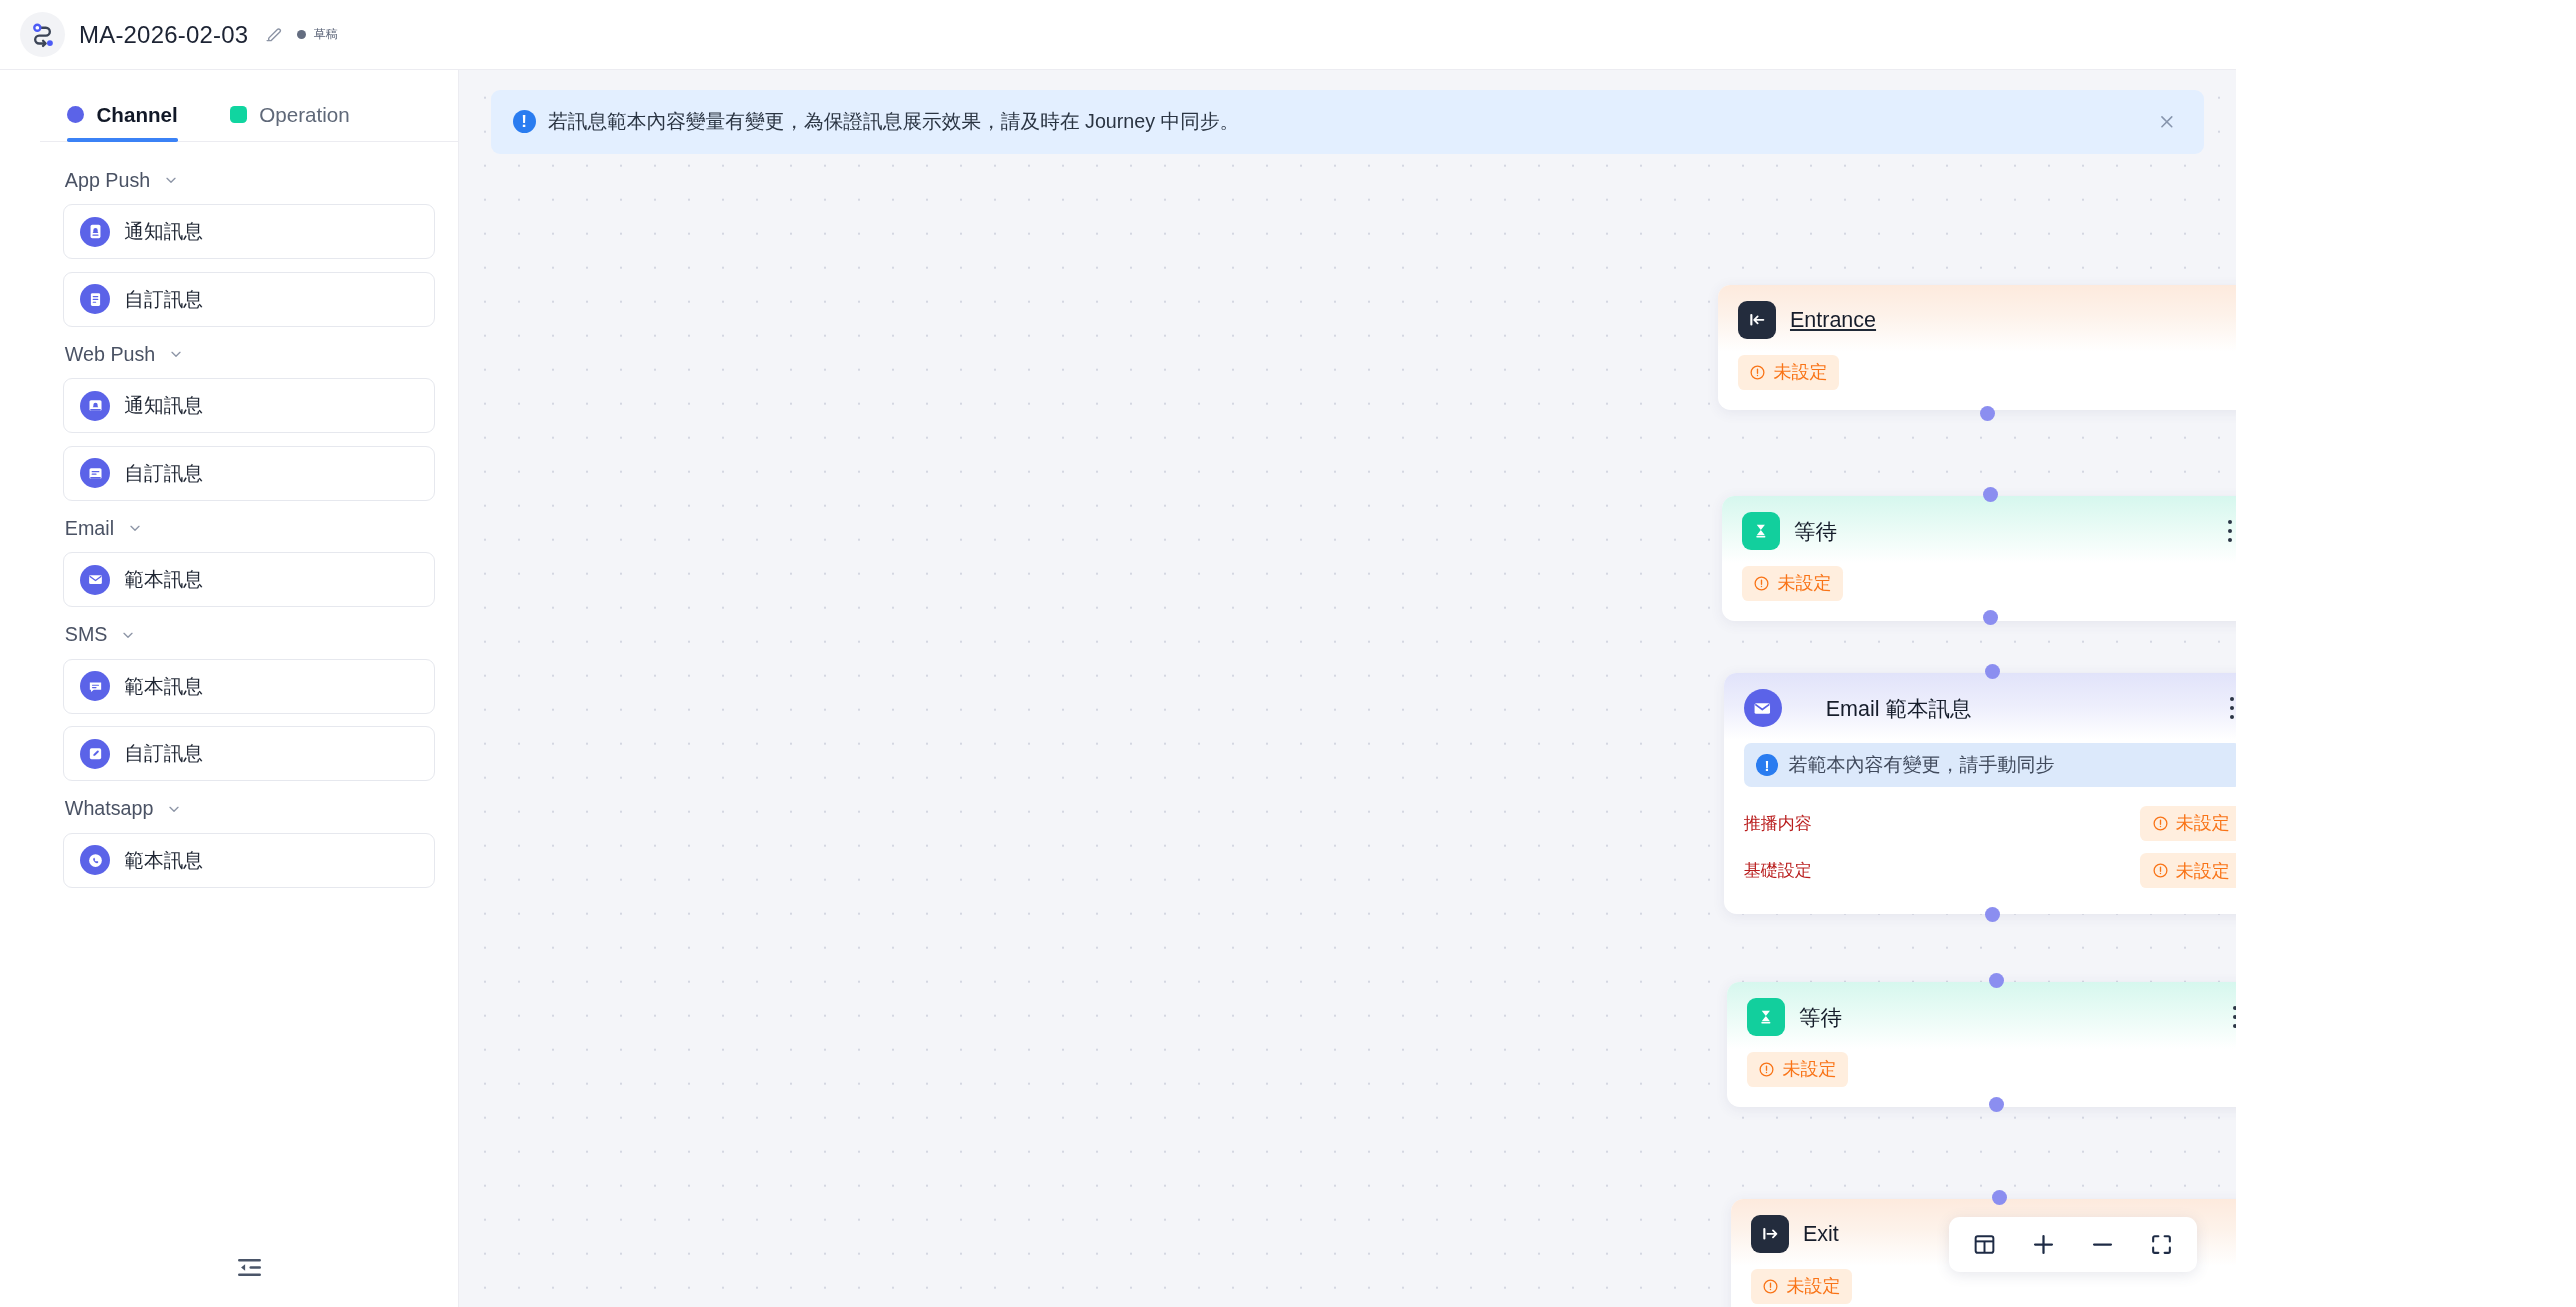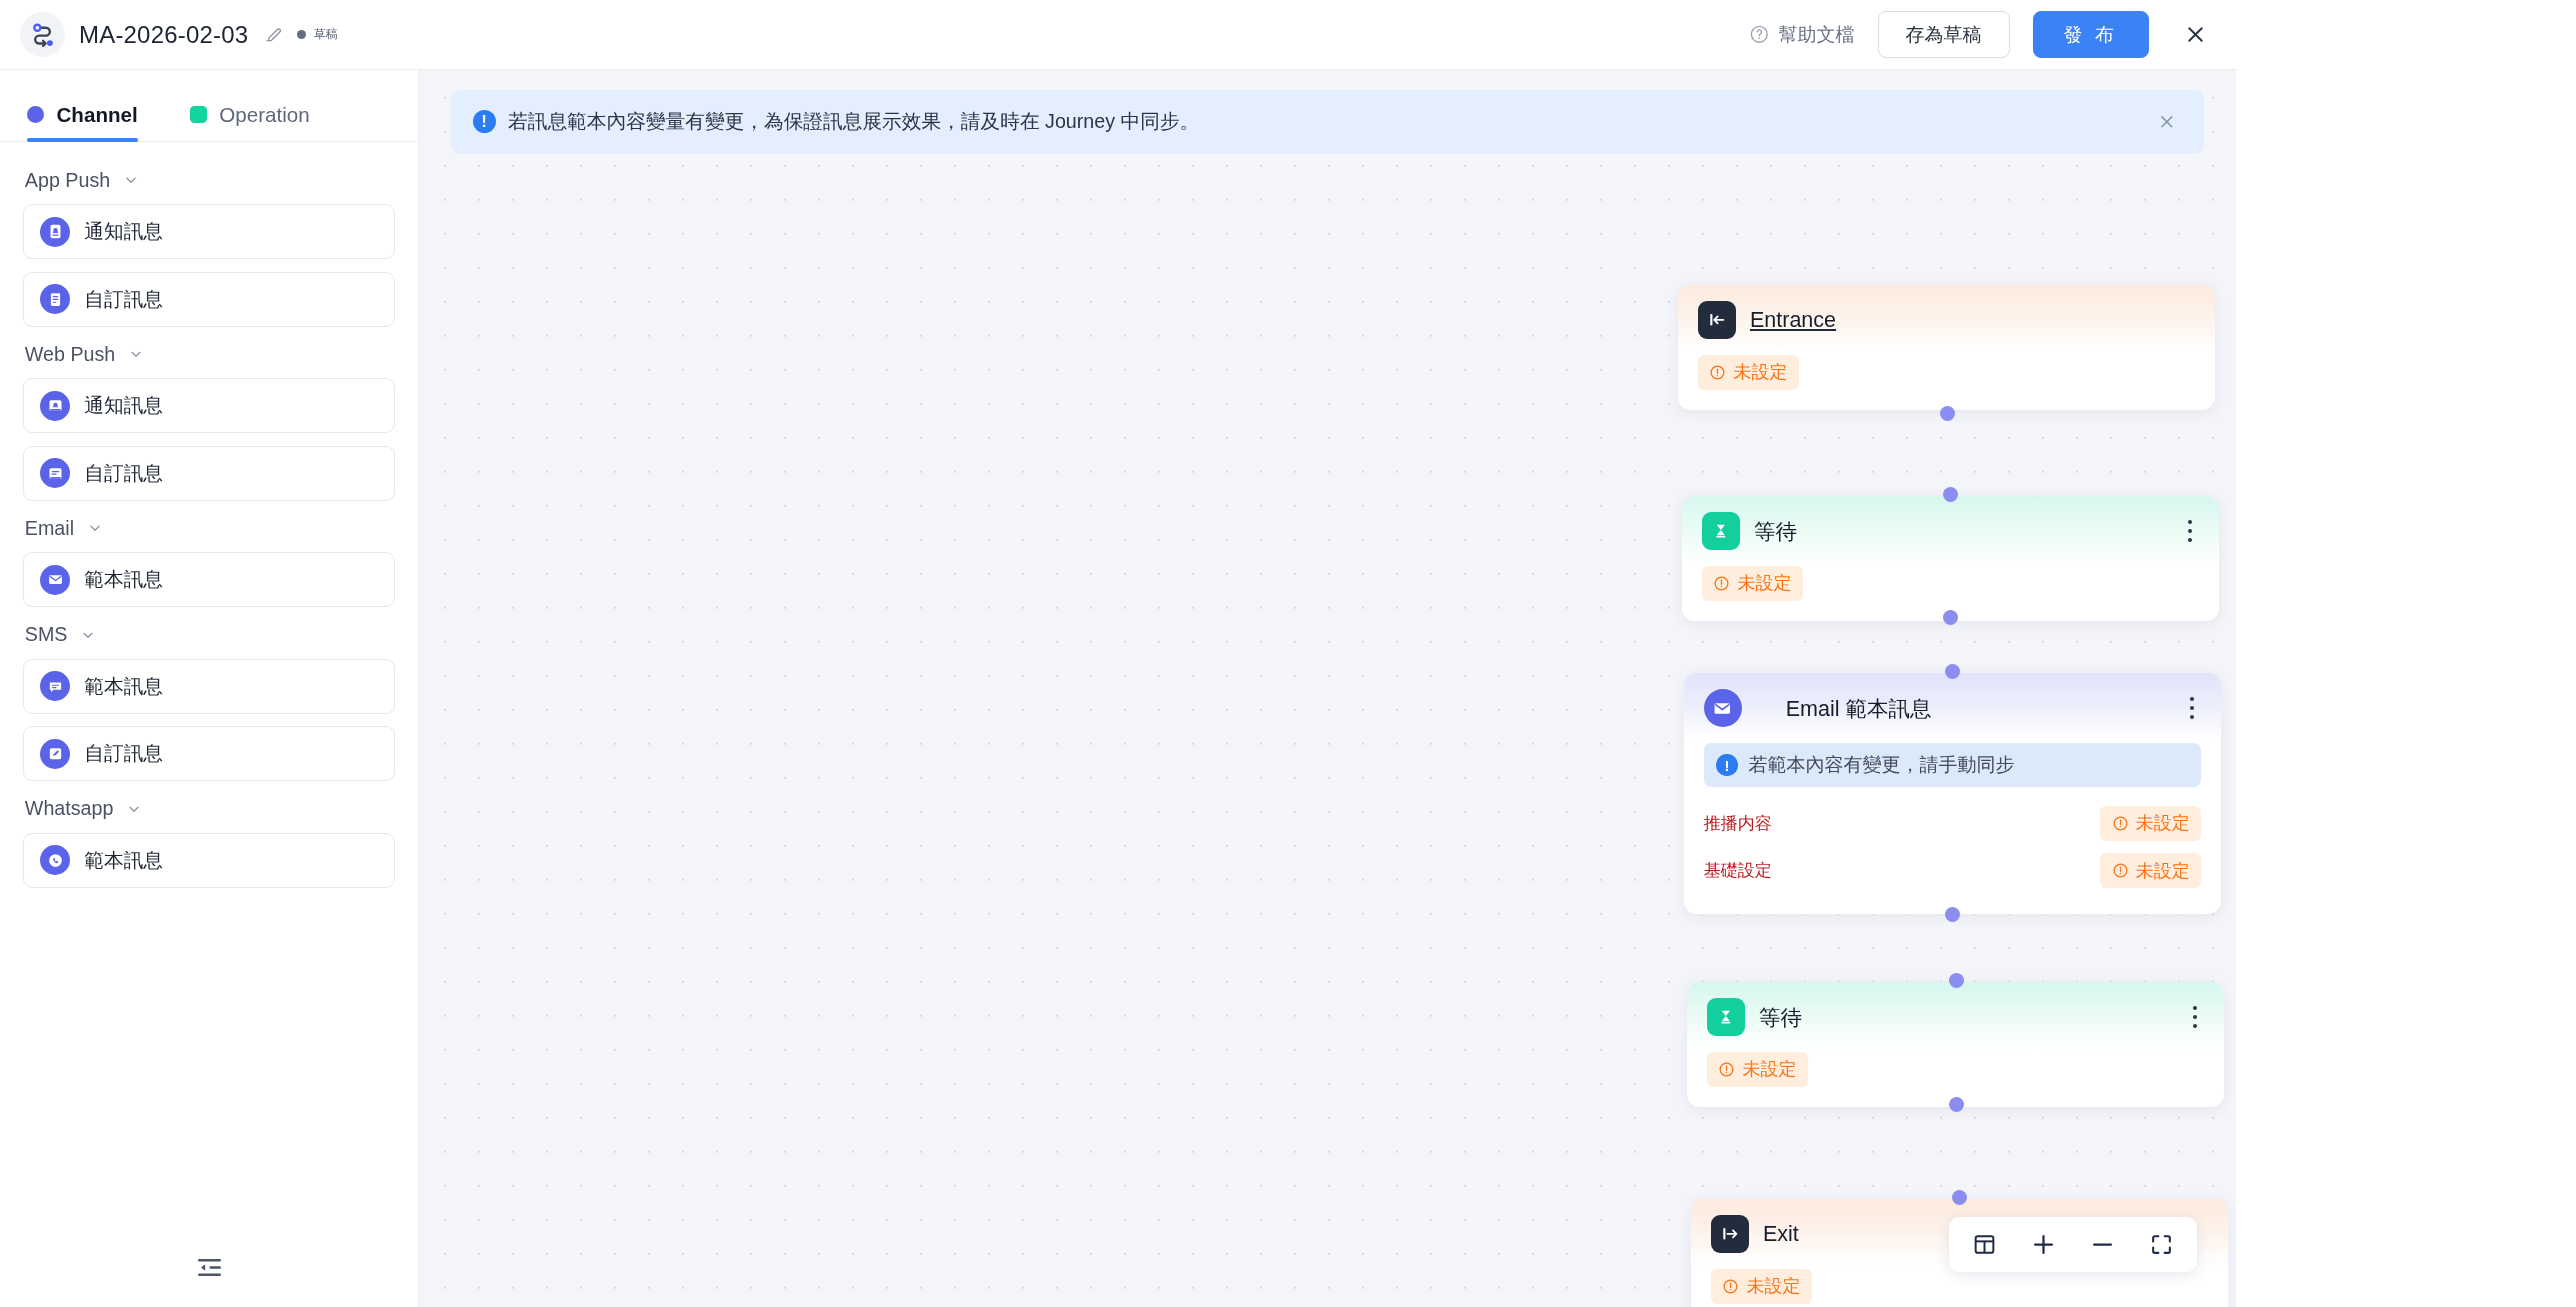--- a/index.html
+++ b/index.html
@@ -76,21 +76,21 @@
     color: #ffffff;
     letter-spacing: 3.6px;
   }
   .close-x {
     width: 36px; height: 36px;
     display: flex; align-items: center; justify-content: center;
     cursor: pointer; margin-left: 5.4px;
   }
 
   
-  .body { flex: 1; display: flex; min-height: 0; }
+  .body { flex: 1; display: flex; min-height: 0; padding-left: 40px; }
 
   
   .sidebar {
     width: 419px;
     flex: 0 0 419px;
     background: #ffffff;
     border-right: 0.9px solid #ececf1;
     display: flex;
     flex-direction: column;
     min-height: 0;
@@ -308,37 +308,20 @@
         </svg>
       </div>
       <div class="status-chip">
         <span class="status-dot"></span>
         <span>草稿</span>
       </div>
     </div>
 
     <div class="header-spacer"></div>
 
-    <div class="header-right">
-      <div class="help-link">
-        <svg width="20.6" height="20.6" viewBox="0 0 24 24" fill="none">
-          <circle cx="12" cy="12" r="9.2" stroke="#99a1b1" stroke-width="1.6" fill="none"></circle>
-          <path d="M9.6 9.3a2.5 2.5 0 1 1 3.2 2.5c-.7.3-.9.8-.9 1.5v.5" stroke="#99a1b1" stroke-width="1.6" stroke-linecap="round" fill="none"></path>
-          <circle cx="11.9" cy="16.6" r="1" fill="#99a1b1"></circle>
-        </svg>
-        <span>幫助文檔</span>
-      </div>
-      <button class="btn btn-secondary">存為草稿</button>
-      <button class="btn btn-primary">發 布</button>
-      <div class="close-x">
-        <svg width="23" height="23" viewBox="0 0 24 24">
-          <path d="M5.5 5.5l13 13M18.5 5.5l-13 13" stroke="#2b3545" stroke-width="2.1" stroke-linecap="round"></path>
-        </svg>
-      </div>
-    </div>
   </div>
 
   <div class="body">
 
     <div class="sidebar">
 
       <div class="tabs">
         <div class="tab active">
           <span class="tab-dot-round"></span>
           <span>Channel</span>

